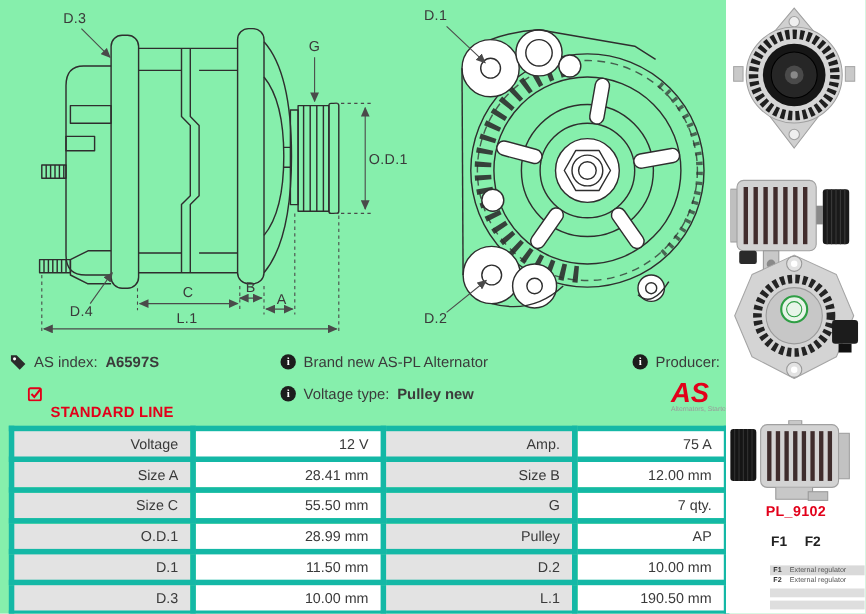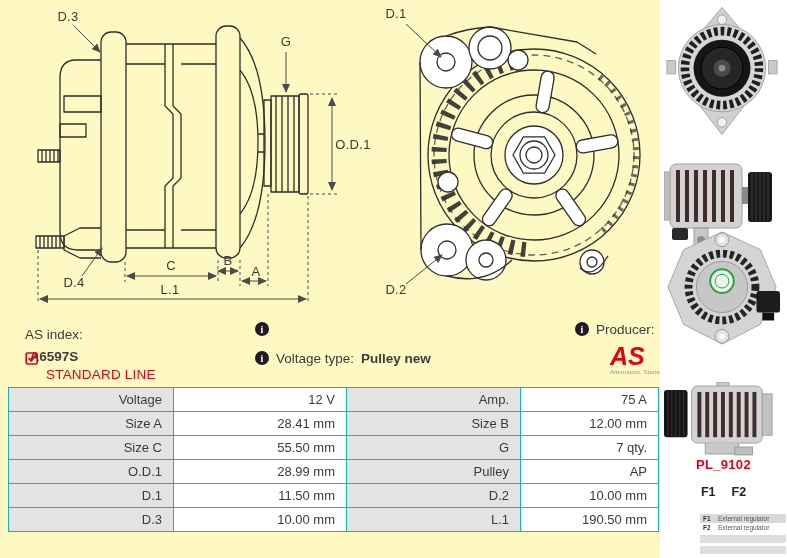--- a/index.html
+++ b/index.html
@@ -1,35 +1,35 @@
 <!DOCTYPE html>
 <html><head>
 <meta charset="utf-8">
 <style>
   html,body{margin:0;padding:0;background:#fff;}
-  .page{position:relative;width:787px;height:558px;background:#fef9c3;outline:1px solid #d5d5d5;
+  .page{position:relative;width:787px;height:558px;background:#86efac;outline:1px solid #d5d5d5;
         font-family:"Liberation Sans",sans-serif;color:#3b3b3b;overflow:hidden;}
   svg text{font-family:"Liberation Sans",sans-serif;}
 
   
   .draw{position:absolute;}
   .dim-label{font-size:13px;fill:#3a3a3a;letter-spacing:.3px;}
 
   
   .info-line{position:absolute;display:flex;align-items:center;gap:7px;font-size:13.5px;height:18px;white-space:nowrap;}
   .info-line b{font-weight:bold;text-align:center;}
   .circle-i{display:inline-flex;width:14px;height:14px;border-radius:50%;background:#1d1d1d;color:#fff;
             align-items:center;justify-content:center;font-size:10px;font-weight:bold;
             font-family:"Liberation Serif",serif;flex:0 0 auto;}
-  .std-line{color:#e2001a;font-weight:normal;letter-spacing:.2px;margin-top:32px;}
+  .std-line{color:#e2001a;font-weight:bold;letter-spacing:.2px;margin-top:32px;}
 
   
   .spec-table{position:absolute;left:8px;top:387px;width:650px;border-collapse:collapse;table-layout:fixed;
               font-size:13px;color:#3a3a3a;}
-  .spec-table td{border:1px solid #14b8a6;height:23px;padding:0 11px;text-align:right;white-space:nowrap;overflow:hidden;}
+  .spec-table td{border:5px solid #14b8a6;height:23px;padding:0 11px;text-align:right;white-space:nowrap;overflow:hidden;}
   .spec-table td.lbl{background:#e3e3e3;}
   .spec-table td.val{background:#fff;}
 
   
   .sidebar{position:absolute;left:660px;top:0;width:127px;height:558px;background:#fff;}
   .photo{position:absolute;}
   .plug-code{position:absolute;left:0;top:457px;width:127px;text-align:center;color:#e2001a;
              font-weight:bold;font-size:13px;letter-spacing:.3px;}
   .terminals{position:absolute;left:0;top:485px;width:127px;display:flex;justify-content:center;gap:16px;
              font-size:12.5px;font-weight:bold;color:#222;}
@@ -144,39 +144,40 @@
     <g stroke="#4a4a4a" stroke-width="1" fill="none">
       <path d="M34,24 L69,57" marker-end="url(#fvarr)"></path>
       <path d="M34,284 L70,255" marker-end="url(#fvarr)"></path>
     </g>
     <g text-anchor="middle">
       <text class="dim-label" x="24" y="18">D.1</text>
       <text class="dim-label" x="24" y="294">D.2</text>
     </g>
   </svg>
 
-  <div class="info-line" style="left:25px;top:320px;flex-direction:column;">
+  <div class="info-line" style="left:9px;top:320px;">
     <svg width="15" height="15" viewBox="0 0 16 16">
       <path d="M6.5,1 L15,9.5 9.5,15 1,6.5 1,1 Z" fill="#2b2b2b"></path>
       <circle cx="4.5" cy="4.5" r="1.5" fill="#fff"></circle>
     </svg>
     <span>AS index:</span>
     <b>A6597S</b>
   </div>
 
   <div class="info-line" style="left:25px;top:349px;">
     <svg width="14" height="14" viewBox="0 0 14 14">
       <rect x="1.2" y="2" width="11" height="11" rx="1.5" fill="none" stroke="#e2001a" stroke-width="1.7"></rect>
       <path d="M3.6,7.2 L6.2,9.8 L12,2.6" fill="none" stroke="#e2001a" stroke-width="1.9"></path>
     </svg>
     <span class="std-line">STANDARD LINE</span>
   </div>
 
   <div class="info-line" style="left:255px;top:320px;">
     <span class="circle-i">i</span>
+    <span>Brand new AS-PL Alternator</span>
   </div>
 
   <div class="info-line" style="left:255px;top:349px;">
     <span class="circle-i">i</span>
     <span>Voltage type:</span>
     <b>Pulley new</b>
   </div>
 
   <div class="info-line" style="left:575px;top:320px;">
     <span class="circle-i">i</span>

